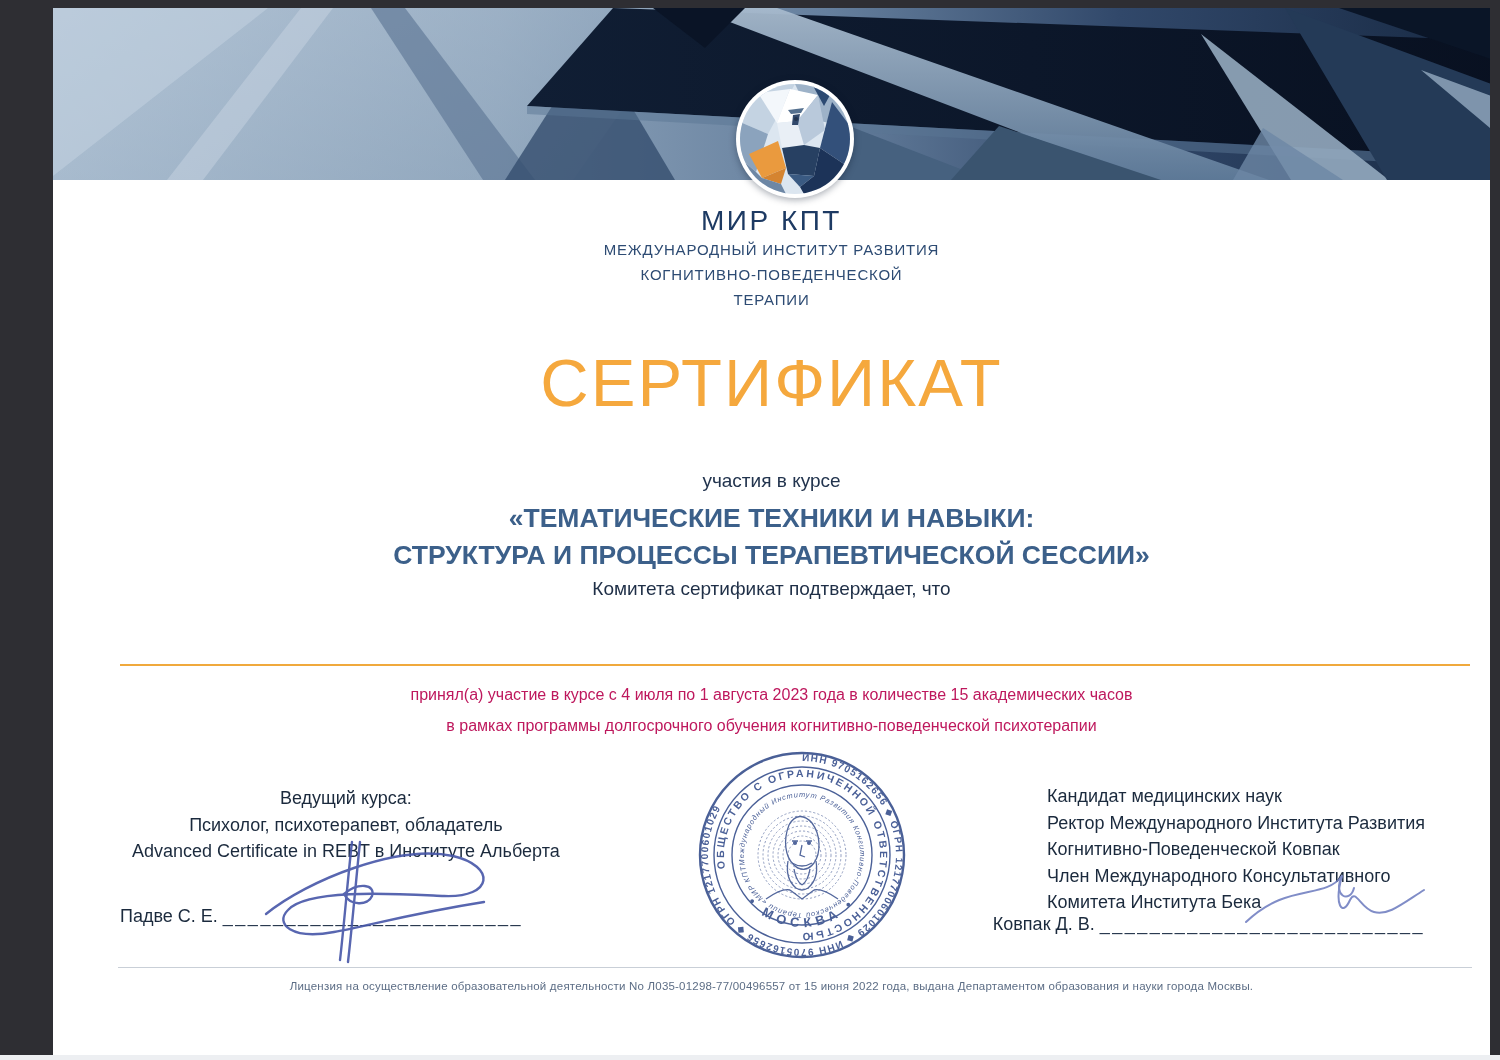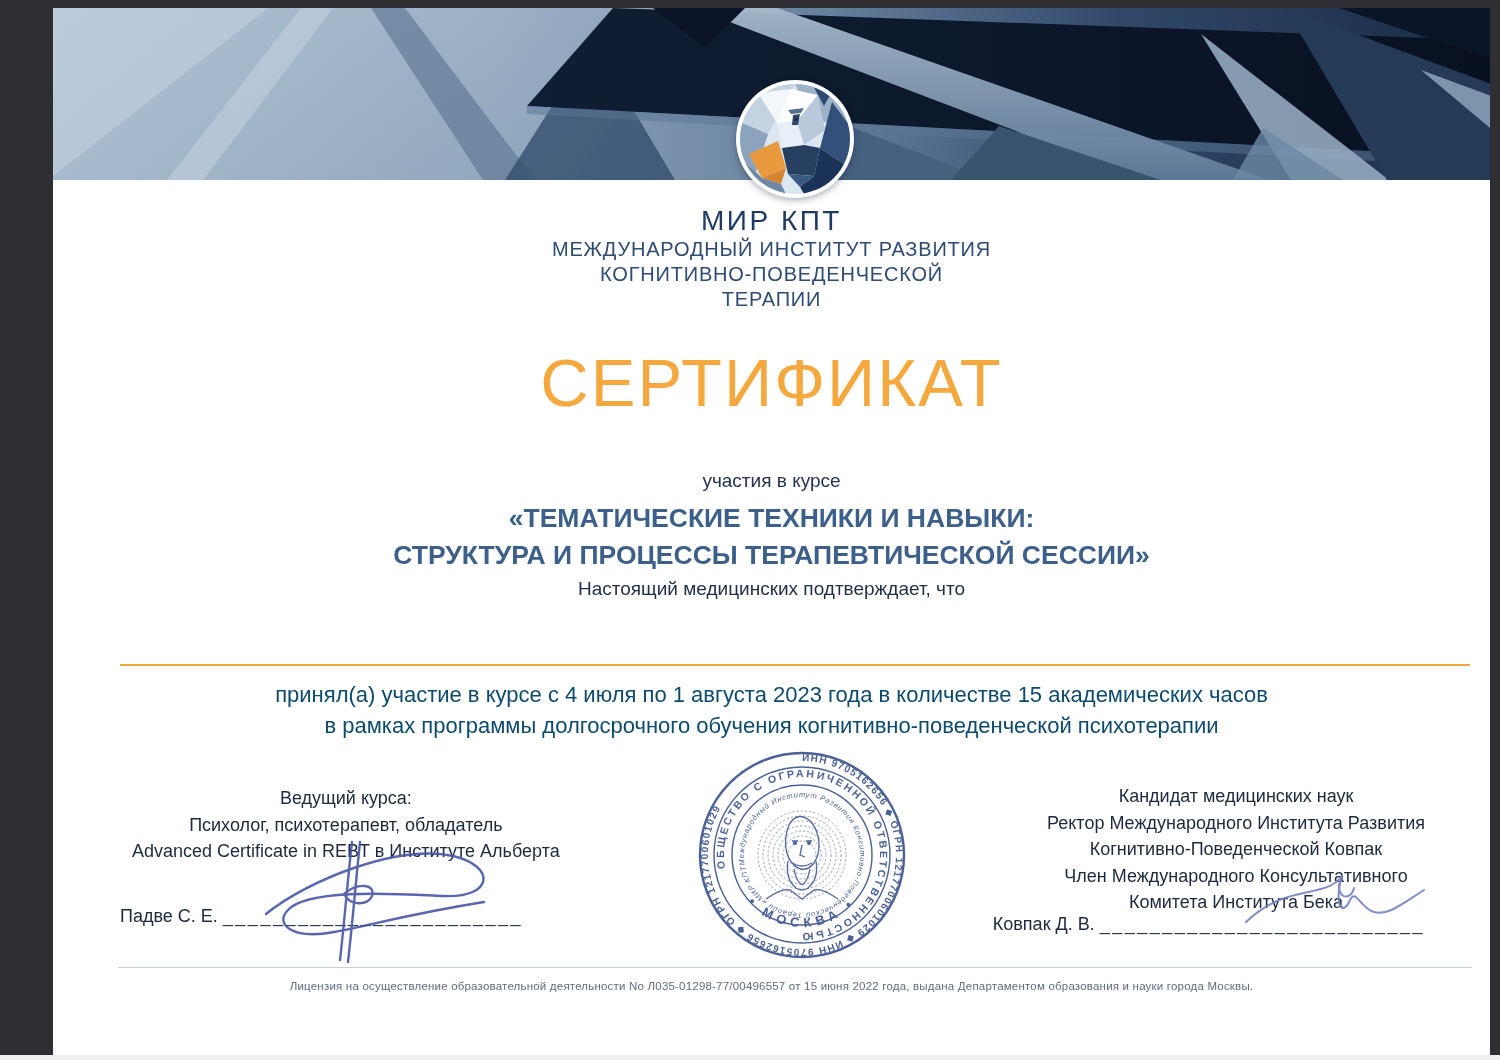--- a/index.html
+++ b/index.html
@@ -16,34 +16,34 @@
 
   .logo{position:absolute;left:683px;top:72px;width:118px;height:118px;border-radius:50%;
     background:#ffffff;box-shadow:0 2px 7px rgba(10,20,40,.35);z-index:3;
     display:flex;align-items:center;justify-content:center;}
   .logo svg{border-radius:50%;}
 
   .cx{position:absolute;left:0;width:100%;text-align:center;}
 
   .brand{top:197px;color:#1d3a63;}
   .brand-abbr{font-size:28px;letter-spacing:2.5px;font-weight:500;color:#1d3a63;}
-  .brand-line{font-size:20px;line-height:25px;letter-spacing:.8px;color:#2d4b73;}
+  .brand-line{font-size:15px;line-height:25px;letter-spacing:.8px;color:#2d4b73;}
 
   .cert-title{top:336px;font-size:67px;font-weight:500;letter-spacing:2px;color:#f5a83d;}
 
   .subtitle{top:462px;font-size:19px;color:#22344e;}
   .course{top:492px;font-size:26.5px;font-weight:600;line-height:37px;color:#3c608a;}
   .confirm{top:570px;font-size:19px;color:#1f2f47;}
   .recipient{top:607px;font-size:31px;color:#141414;}
   .orange-rule{position:absolute;left:67px;top:656px;width:1350px;height:2px;background:#f0a93c;}
-  .body-par{top:672px;font-size:22px;line-height:30.5px;color:#0c4a6e;}
+  .body-par{top:672px;font-size:16px;line-height:30.5px;color:#be185d;}
 
   .sig-block{position:absolute;font-size:18px;line-height:26.5px;color:#1b2a3d;}
   .sig-left{left:79px;top:777px;text-align:center;}
-  .sig-right{right:65px;top:775px;text-align:center;}
+  .sig-right{right:65px;top:775px;text-align:left;}
   .sig-name-row{position:absolute;font-size:18px;color:#1b2a3d;white-space:nowrap;}
   .sig-name-left{left:67px;top:898px;}
   .sig-name-right{right:65px;top:906px;text-align:right;}
   .u{letter-spacing:2.5px;color:#2a3a50;}
 
   .seal{position:absolute;left:641px;top:739px;width:216px;height:216px;opacity:.93;z-index:1;}
   .sig-svg-left{position:absolute;left:195px;top:828px;z-index:2;}
   .sig-svg-right{position:absolute;left:1185px;top:852px;z-index:2;}
 
   .footer-rule{position:absolute;left:65px;top:959px;width:1354px;height:1px;background:#c9cfd7;}
@@ -132,21 +132,21 @@
 
   <div class="cx cert-title">СЕРТИФИКАТ</div>
 
   <div class="cx subtitle">участия в курсе</div>
 
   <div class="cx course">
     <div>«ТЕМАТИЧЕСКИЕ ТЕХНИКИ И НАВЫКИ:</div>
     <div>СТРУКТУРА И ПРОЦЕССЫ ТЕРАПЕВТИЧЕСКОЙ СЕССИИ»</div>
   </div>
 
-  <div class="cx confirm">Настоящий медицинских подтверждает, что</div>
+  <div class="cx confirm">Комитета сертификат подтверждает, что</div>
 
 
   <div class="orange-rule"></div>
 
   <div class="cx body-par">
     <div>принял(а) участие в курсе с 4 июля по 1 августа 2023 года в количестве 15 академических часов</div>
     <div>в рамках программы долгосрочного обучения когнитивно-поведенческой психотерапии</div>
   </div>
 
   <div class="sig-block sig-left">

